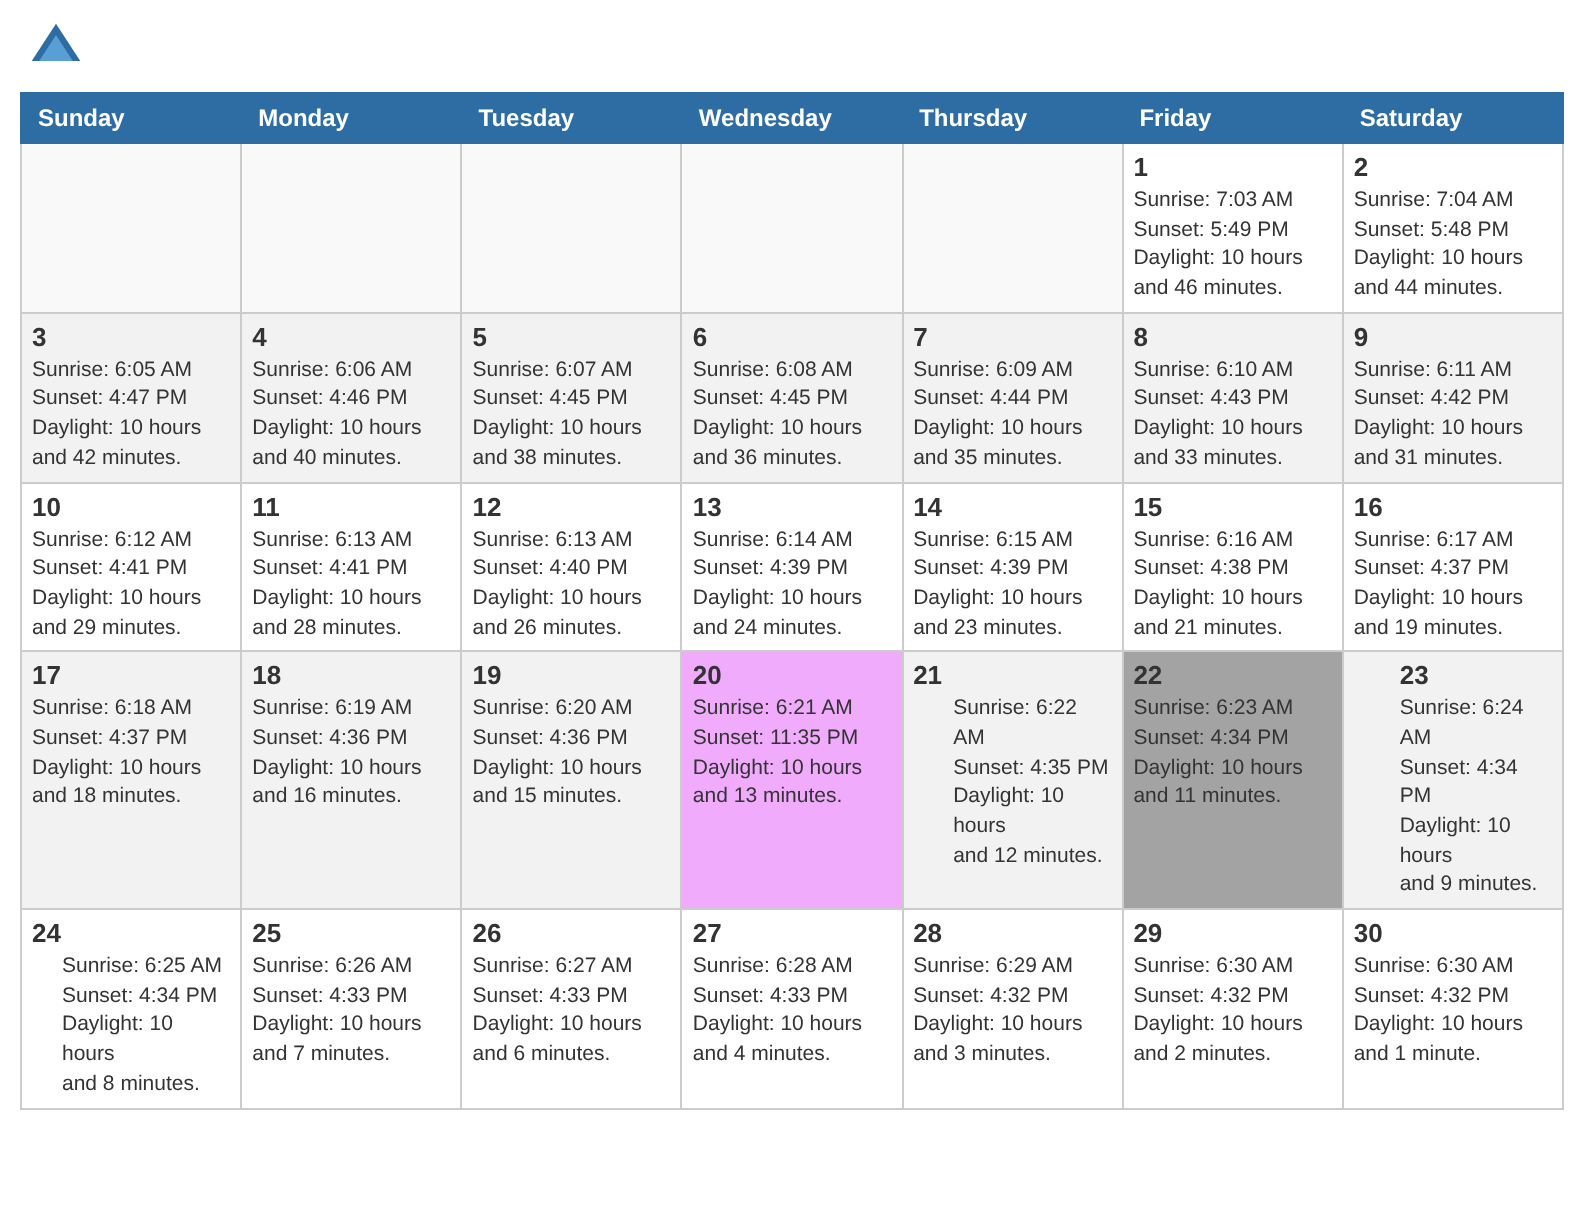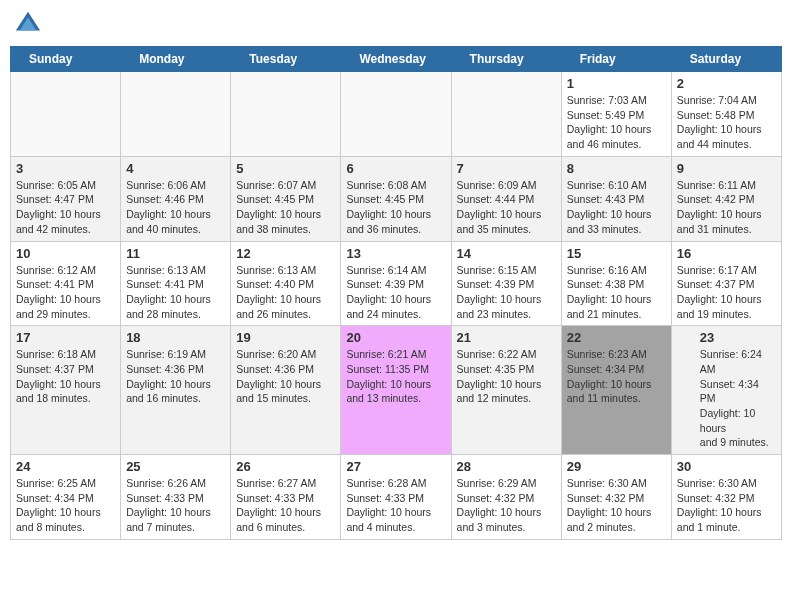--- a/index.html
+++ b/index.html
@@ -47,21 +47,21 @@
     }
     .calendar {
       width: 100%;
       border-collapse: collapse;
       font-size: 11px;
     }
     .calendar th {
       background: #2e6da4;
       color: #fff;
       text-align: left;
-      padding: 5px 18px;
+      padding: 5px 8px;
       font-size: 12px;
       font-weight: bold;
       border: 1px solid #2e6da4;
     }
     .calendar td {
       border: 1px solid #ccc;
       vertical-align: top;
       padding: 4px 5px;
       width: 110px;
       min-height: 80px;
@@ -269,21 +269,21 @@
         </td>
         <td style="background: #f0abfc;">
           <span class="day-number">20</span>
           <div class="day-info" style="white-space: pre-line;">Sunrise: 6:21 AM
 Sunset: 11:35 PM
 Daylight: 10 hours
 and 13 minutes.</div>
         </td>
         <td style="background: rgb(242, 242, 242);">
           <span class="day-number">21</span>
-          <div class="day-info" style="white-space: pre-line;">Sunrise: 6:22 AM
+          <div class="day-info" style="white-space: pre-line; margin-left: 20px;">Sunrise: 6:22 AM
 Sunset: 4:35 PM
 Daylight: 10 hours
 and 12 minutes.</div>
         </td>
         <td style="background: #a3a3a3;">
           <span class="day-number">22</span>
           <div class="day-info" style="white-space: pre-line;">Sunrise: 6:23 AM
 Sunset: 4:34 PM
 Daylight: 10 hours
 and 11 minutes.</div>
@@ -292,21 +292,21 @@
           <span class="day-number">23</span>
           <div class="day-info" style="white-space: pre-line;">Sunrise: 6:24 AM
 Sunset: 4:34 PM
 Daylight: 10 hours
 and 9 minutes.</div>
         </td>
       </tr>
       <tr>
         <td>
           <span class="day-number">24</span>
-          <div class="day-info" style="white-space: pre-line;">Sunrise: 6:25 AM
+          <div class="day-info" style="white-space: pre-line; margin-left: 15px;">Sunrise: 6:25 AM
 Sunset: 4:34 PM
 Daylight: 10 hours
 and 8 minutes.</div>
         </td>
         <td>
           <span class="day-number">25</span>
           <div class="day-info" style="white-space: pre-line;">Sunrise: 6:26 AM
 Sunset: 4:33 PM
 Daylight: 10 hours
 and 7 minutes.</div>

